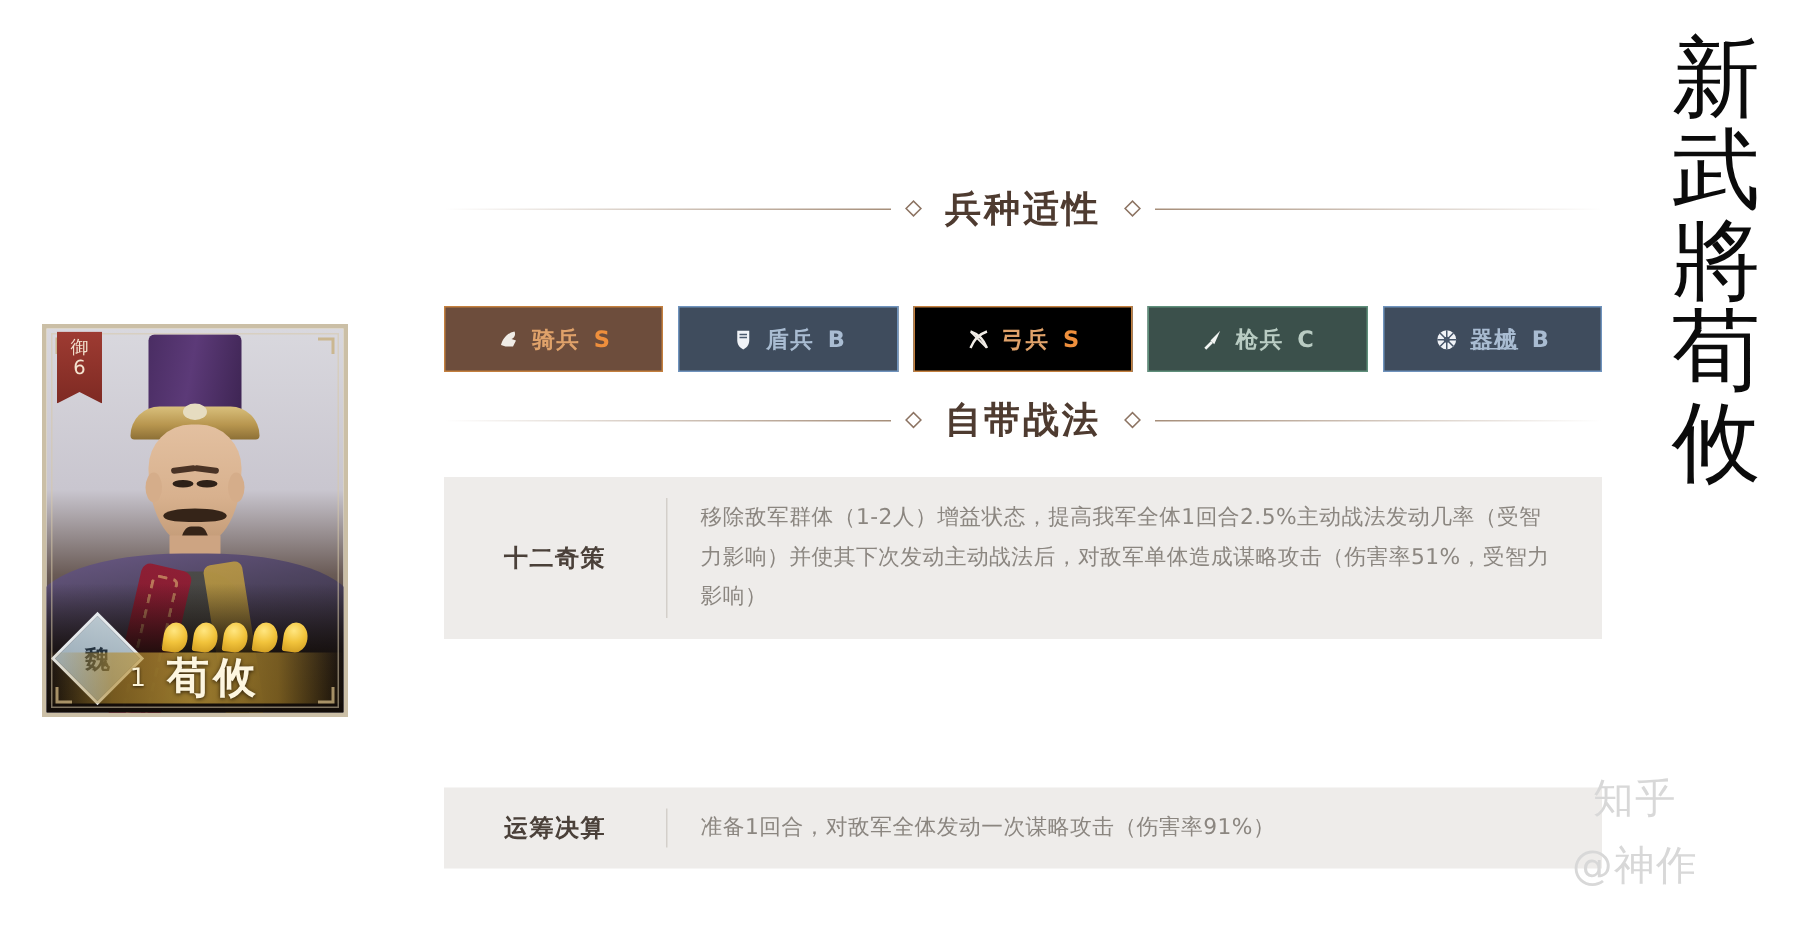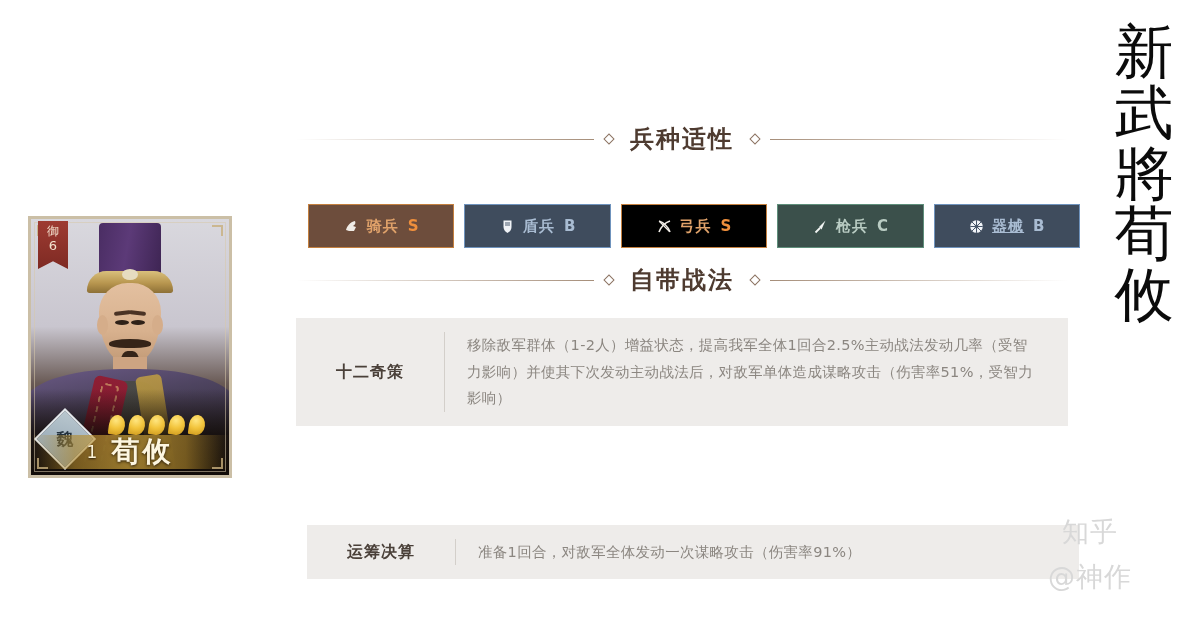--- a/index.html
+++ b/index.html
@@ -340,23 +340,23 @@
     font-size: 14.5px;
     line-height: 1.82;
     color: #8b8680;
     font-family: "DejaVu Sans", sans-serif;
     letter-spacing: 0.3px;
   }
 
   #innate-header   { position: absolute; left: 0; top: 264px; }
   #innate-panel    { position: absolute; left: 0; top: 318px; width: 772px; min-height: 108px; }
   #dismantle-header{ position: absolute; left: 0; top: 470px; }
-  #dismantle-panel { position: absolute; left: 0; top: 525px; width: 772px; margin-left: 11px; }
+  #dismantle-panel { position: absolute; left: 0; top: 525px; width: 772px; }
   #troop-header    { position: absolute; left: 0; top: 123px; }
-  #troop-row-wrap  { position: absolute; left: 12px; top: 178px; width: 772px; }
+  #troop-row-wrap  { position: absolute; left: 0; top: 178px; width: 772px; }
   .hdr-wrap { width: 772px; }
 
   
   #watermark {
     position: absolute;
     right: 72px;
     bottom: 24px;
     display: flex;
     align-items: center;
     gap: 9px;

